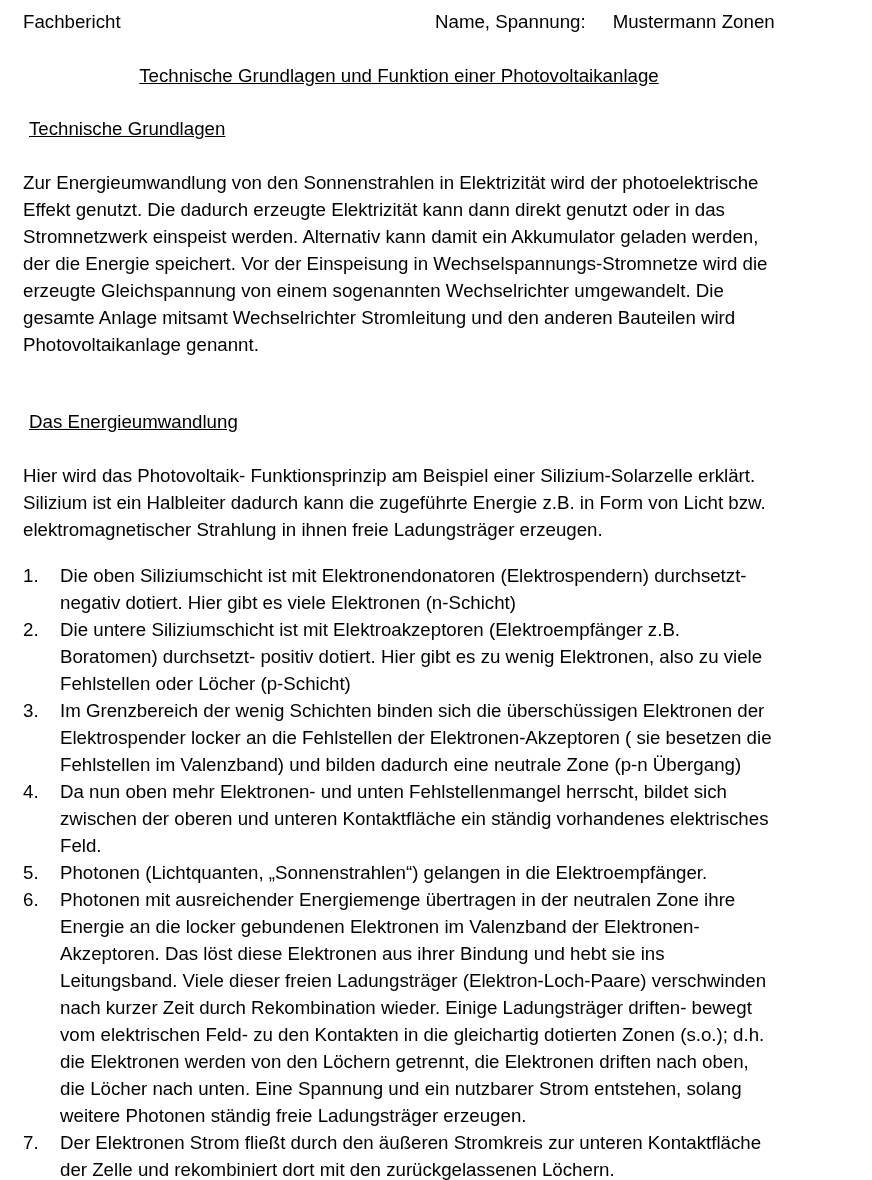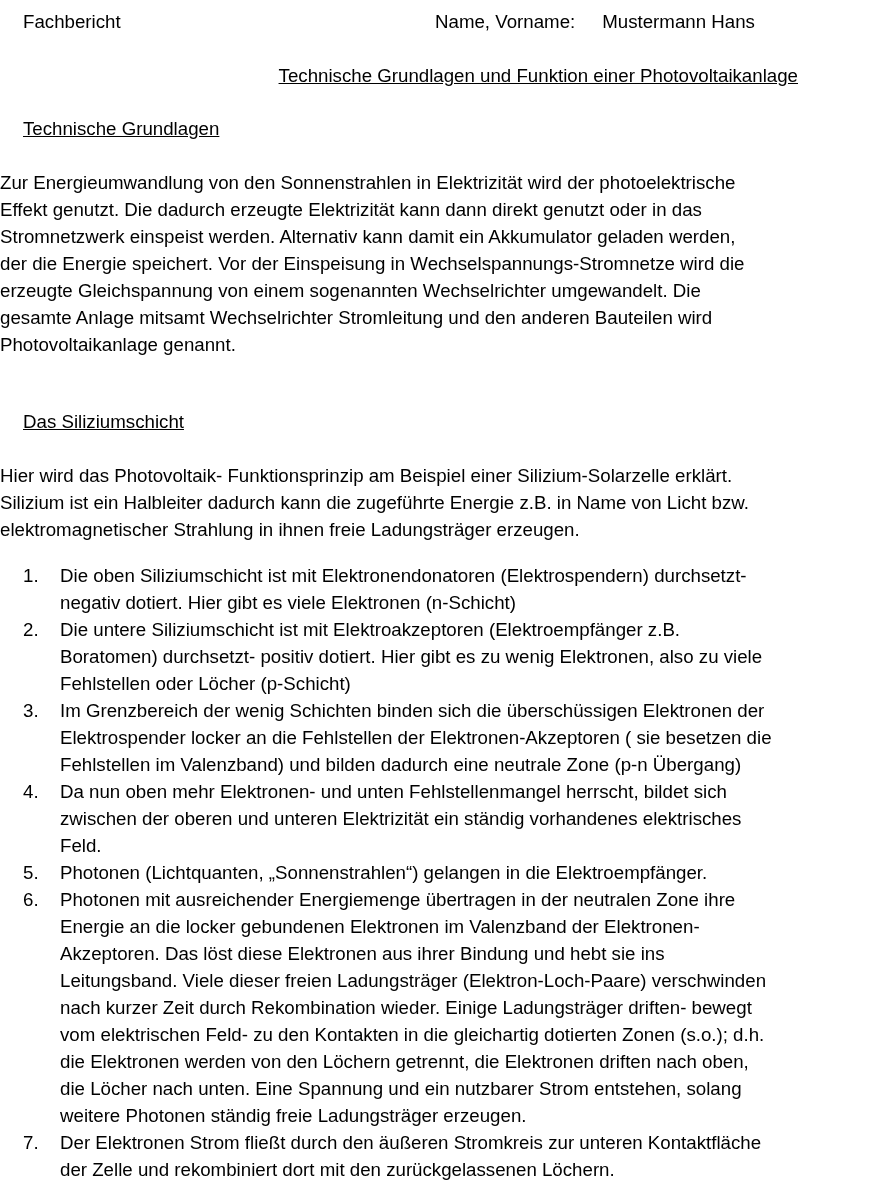--- a/index.html
+++ b/index.html
@@ -21,28 +21,29 @@
   }
   .header-right {
     position: absolute;
     left: 435px;
     top: 8px;
     white-space: nowrap;
   }
   .name-value { margin-left: 27px; }
   .title-wrap {
     margin-top: 27px;
-    text-align: right;
+    text-align: center;
     padding-right: 26px;
   }
   .underlined { text-decoration: underline; }
-  .heading { padding-left: 23px; white-space: nowrap; }
+  .heading { padding-left: 29px; white-space: nowrap; }
   .heading-1 { margin-top: 26px; }
   .heading-2 { margin-top: 50px; }
   .paragraph {
+    padding-left: 23px;
     padding-right: 0;
     white-space: pre-line;
   }
   .para-1 { margin-top: 27px; }
   .para-2 { margin-top: 27px; }
   .num-list {
     margin-top: 19px;
     padding-left: 23px;
     padding-right: 0;
   }
@@ -51,46 +52,46 @@
   .item-text { flex: 1; white-space: pre-line; }
 </style>
 </head>
 <body>
 
 <div class="page">
 
   <div class="header">
     <span>Fachbericht</span>
     <span class="header-right">
-      <span>Name, Vorname:</span><span class="name-value">Mustermann Hans</span>
+      <span>Name, Spannung:</span><span class="name-value">Mustermann Zonen</span>
     </span>
   </div>
 
   <div class="title-wrap">
     <span class="underlined">Technische Grundlagen und Funktion einer Photovoltaikanlage</span>
   </div>
 
   <div class="heading heading-1">
     <span class="underlined">Technische Grundlagen</span>
   </div>
 
   <div class="paragraph para-1">Zur Energieumwandlung von den Sonnenstrahlen in Elektrizität wird der photoelektrische
 Effekt genutzt. Die dadurch erzeugte Elektrizität kann dann direkt genutzt oder in das
 Stromnetzwerk einspeist werden. Alternativ kann damit ein Akkumulator geladen werden,
 der die Energie speichert. Vor der Einspeisung in Wechselspannungs-Stromnetze wird die
 erzeugte Gleichspannung von einem sogenannten Wechselrichter umgewandelt. Die
 gesamte Anlage mitsamt Wechselrichter Stromleitung und den anderen Bauteilen wird
 Photovoltaikanlage genannt.</div>
 
   <div class="heading heading-2">
-    <span class="underlined">Das Siliziumschicht</span>
+    <span class="underlined">Das Energieumwandlung</span>
   </div>
 
   <div class="paragraph para-2">Hier wird das Photovoltaik- Funktionsprinzip am Beispiel einer Silizium-Solarzelle erklärt.
-Silizium ist ein Halbleiter dadurch kann die zugeführte Energie z.B. in Name von Licht bzw.
+Silizium ist ein Halbleiter dadurch kann die zugeführte Energie z.B. in Form von Licht bzw.
 elektromagnetischer Strahlung in ihnen freie Ladungsträger erzeugen.</div>
 
   <div class="num-list">
     <div class="num-item">
       <span class="num-cell">1.</span>
       <span class="item-text">Die oben Siliziumschicht ist mit Elektronendonatoren (Elektrospendern) durchsetzt-
 negativ dotiert. Hier gibt es viele Elektronen (n-Schicht)</span>
     </div>
     <div class="num-item">
       <span class="num-cell">2.</span>
@@ -100,21 +101,21 @@
     </div>
     <div class="num-item">
       <span class="num-cell">3.</span>
       <span class="item-text">Im Grenzbereich der wenig Schichten binden sich die überschüssigen Elektronen der
 Elektrospender locker an die Fehlstellen der Elektronen-Akzeptoren ( sie besetzen die
 Fehlstellen im Valenzband) und bilden dadurch eine neutrale Zone (p-n Übergang)</span>
     </div>
     <div class="num-item">
       <span class="num-cell">4.</span>
       <span class="item-text">Da nun oben mehr Elektronen- und unten Fehlstellenmangel herrscht, bildet sich
-zwischen der oberen und unteren Elektrizität ein ständig vorhandenes elektrisches
+zwischen der oberen und unteren Kontaktfläche ein ständig vorhandenes elektrisches
 Feld.</span>
     </div>
     <div class="num-item">
       <span class="num-cell">5.</span>
       <span class="item-text">Photonen (Lichtquanten, „Sonnenstrahlen“) gelangen in die Elektroempfänger.</span>
     </div>
     <div class="num-item">
       <span class="num-cell">6.</span>
       <span class="item-text">Photonen mit ausreichender Energiemenge übertragen in der neutralen Zone ihre
 Energie an die locker gebundenen Elektronen im Valenzband der Elektronen-

